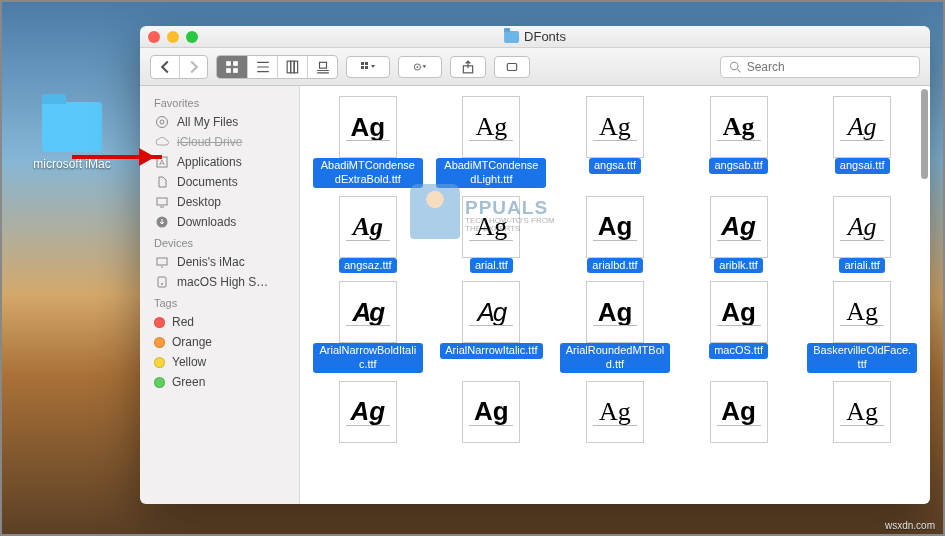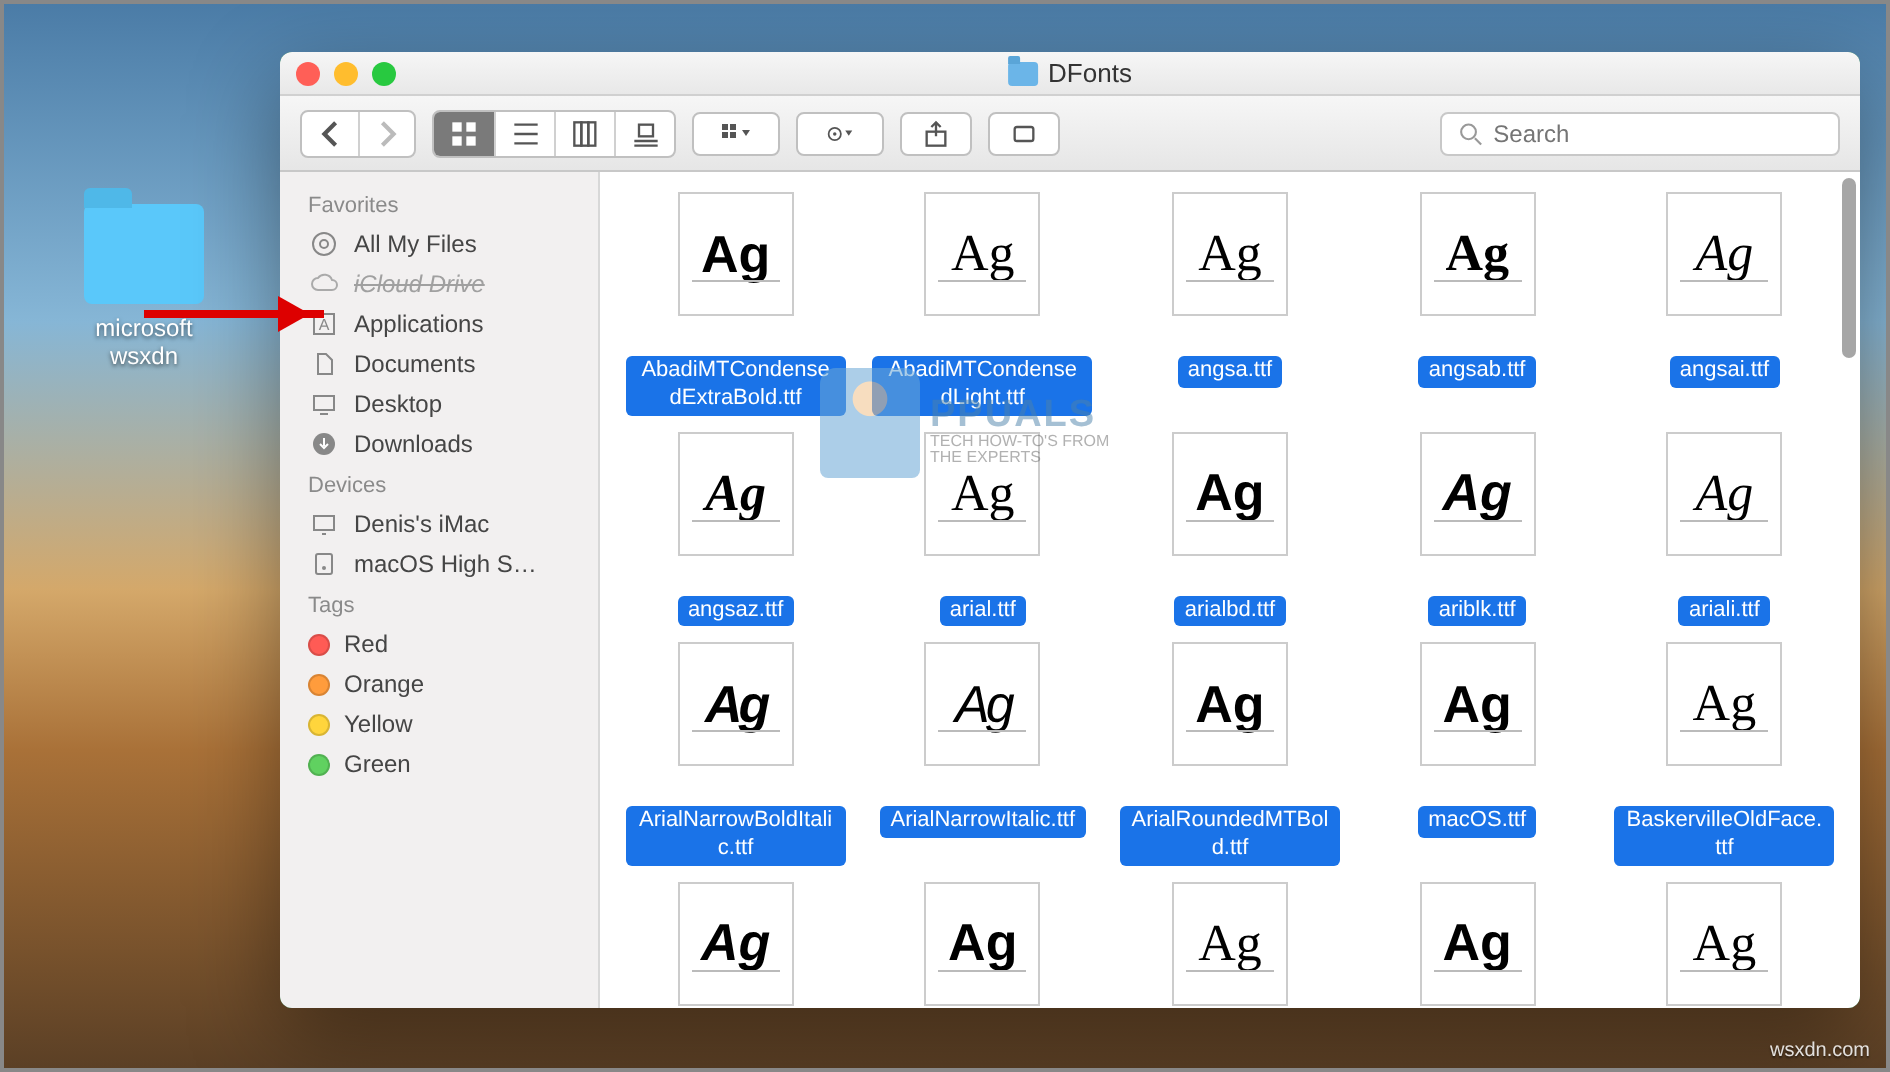--- a/index.html
+++ b/index.html
@@ -28,46 +28,46 @@
 .view-btn:first-child { border-left: none; }
 .view-btn.active { background: #7a7a7a; color: #fff; }
 .tool-btn { width: 36px; height: 22px; background: #fff; border: 1px solid #c0c0c0; border-radius: 4px; display: flex; align-items: center; justify-content: center; color: #555; font-size: 11px; }
 .tool-btn.wide { width: 44px; }
 .search { margin-left: auto; width: 200px; height: 22px; border: 1px solid #c8c8c8; border-radius: 4px; display: flex; align-items: center; padding: 0 8px; background: #fff; color: #999; gap: 5px; }
 .search input { border: none; outline: none; font-size: 12px; width: 100%; color: #999; background: transparent; }
 .body { flex: 1; display: flex; overflow: hidden; }
 .sidebar { width: 160px; background: #f2f0f0; border-right: 1px solid #d8d8d8; padding: 6px 0; overflow-y: auto; font-size: 12px; }
 .side-header { color: #8a8a8a; font-size: 11px; padding: 5px 14px 3px; }
 .side-item { display: flex; align-items: center; gap: 7px; padding: 3px 14px; color: #454545; cursor: default; }
-.side-item.dim { color: #a0a0a0; text-decoration: line-through; font-style: italic; }
+.side-item.dim { color: #a0a0a0; text-decoration: line-through; }
 .sicon { width: 16px; height: 14px; color: #888; display: inline-flex; align-items: center; justify-content: center; font-size: 13px; }
 .tag-dot { width: 11px; height: 11px; border-radius: 50%; border: 1px solid rgba(0,0,0,0.15); }
 .content { flex: 1; background: #fff; overflow-y: auto; padding: 10px 8px; position: relative; }
 .grid { display: grid; grid-template-columns: repeat(5, 1fr); gap: 8px 4px; }
 .file-item { display: flex; flex-direction: column; align-items: center; }
 .thumb { width: 58px; height: 62px; border: 1px solid #ccc; background: #fff; display: flex; align-items: center; justify-content: center; font-family: Georgia, serif; font-size: 26px; position: relative; }
 .thumb::after { content: ''; position: absolute; left: 6px; right: 6px; bottom: 16px; height: 1px; background: #bbb; }
 .thumb.bold { font-weight: 900; font-family: Arial Black, Arial, sans-serif; }
 .thumb.italic { font-style: italic; }
 .thumb.serif { font-family: Georgia, serif; }
 .thumb.narrow { font-family: "Arial Narrow", Arial; letter-spacing: -2px; }
-.label { margin-top: 20px; font-size: 11px; color: #fff; background: #1a73e8; padding: 1px 5px; border-radius: 3px; text-align: center; max-width: 110px; line-height: 1.25; word-break: break-all; }
+.label { margin-top: 0; font-size: 11px; color: #fff; background: #1a73e8; padding: 1px 5px; border-radius: 3px; text-align: center; max-width: 110px; line-height: 1.25; word-break: break-all; }
 .watermark-img { position: absolute; top: 98px; left: 110px; width: 50px; height: 55px; opacity: 0.55; pointer-events: none; background: radial-gradient(circle at 50% 28%, #f2c38b 0 18%, transparent 19%), linear-gradient(#6aa7d6, #6aa7d6); border-radius: 8px 8px 4px 4px; }
 .watermark-text { position: absolute; top: 112px; left: 165px; color: rgba(76,130,170,0.5); font-weight: bold; font-size: 19px; letter-spacing: 1px; pointer-events: none; line-height: 1; }
 .watermark-text small { display: block; font-size: 8px; font-weight: normal; color: rgba(100,100,100,0.5); letter-spacing: 0; }
 .credit { position: absolute; bottom: 3px; right: 8px; font-size: 10px; color: rgba(255,255,255,0.85); text-shadow: 0 1px 1px rgba(0,0,0,0.5); }
 .scroll-handle { position: absolute; right: 2px; top: 3px; width: 7px; height: 90px; background: rgba(0,0,0,0.35); border-radius: 4px; }
 svg { width: 14px; height: 14px; }
 </style>
 </head>
 <body>
 
 <div class="desktop-icon">
   <div class="desktop-folder-icon"></div>
-  <div class="desktop-icon-label">microsoft wsxdn</div>
+  <div class="desktop-icon-label">microsoft iMac</div>
 </div>
 
 <div class="arrow"></div>
 
 <div class="window">
   <div class="titlebar">
     <div class="traffic">
       <div class="dot red"></div>
       <div class="dot yellow"></div>
       <div class="dot green"></div>

